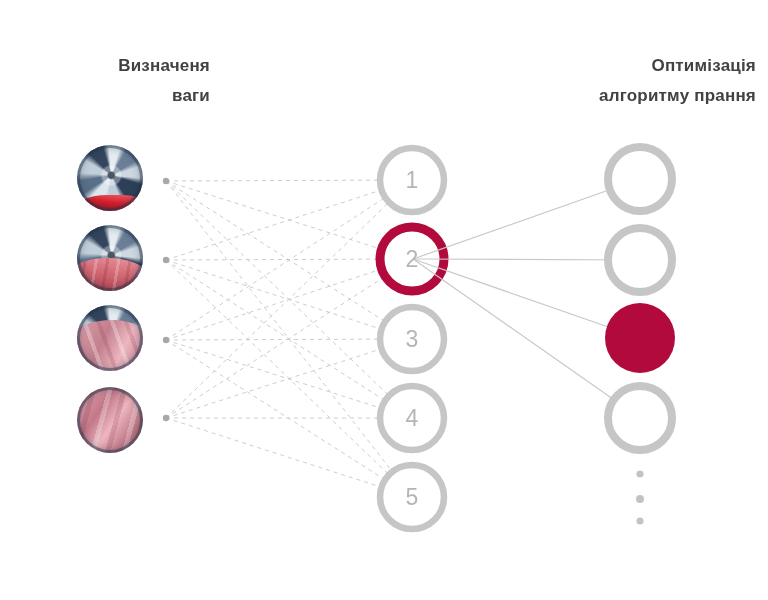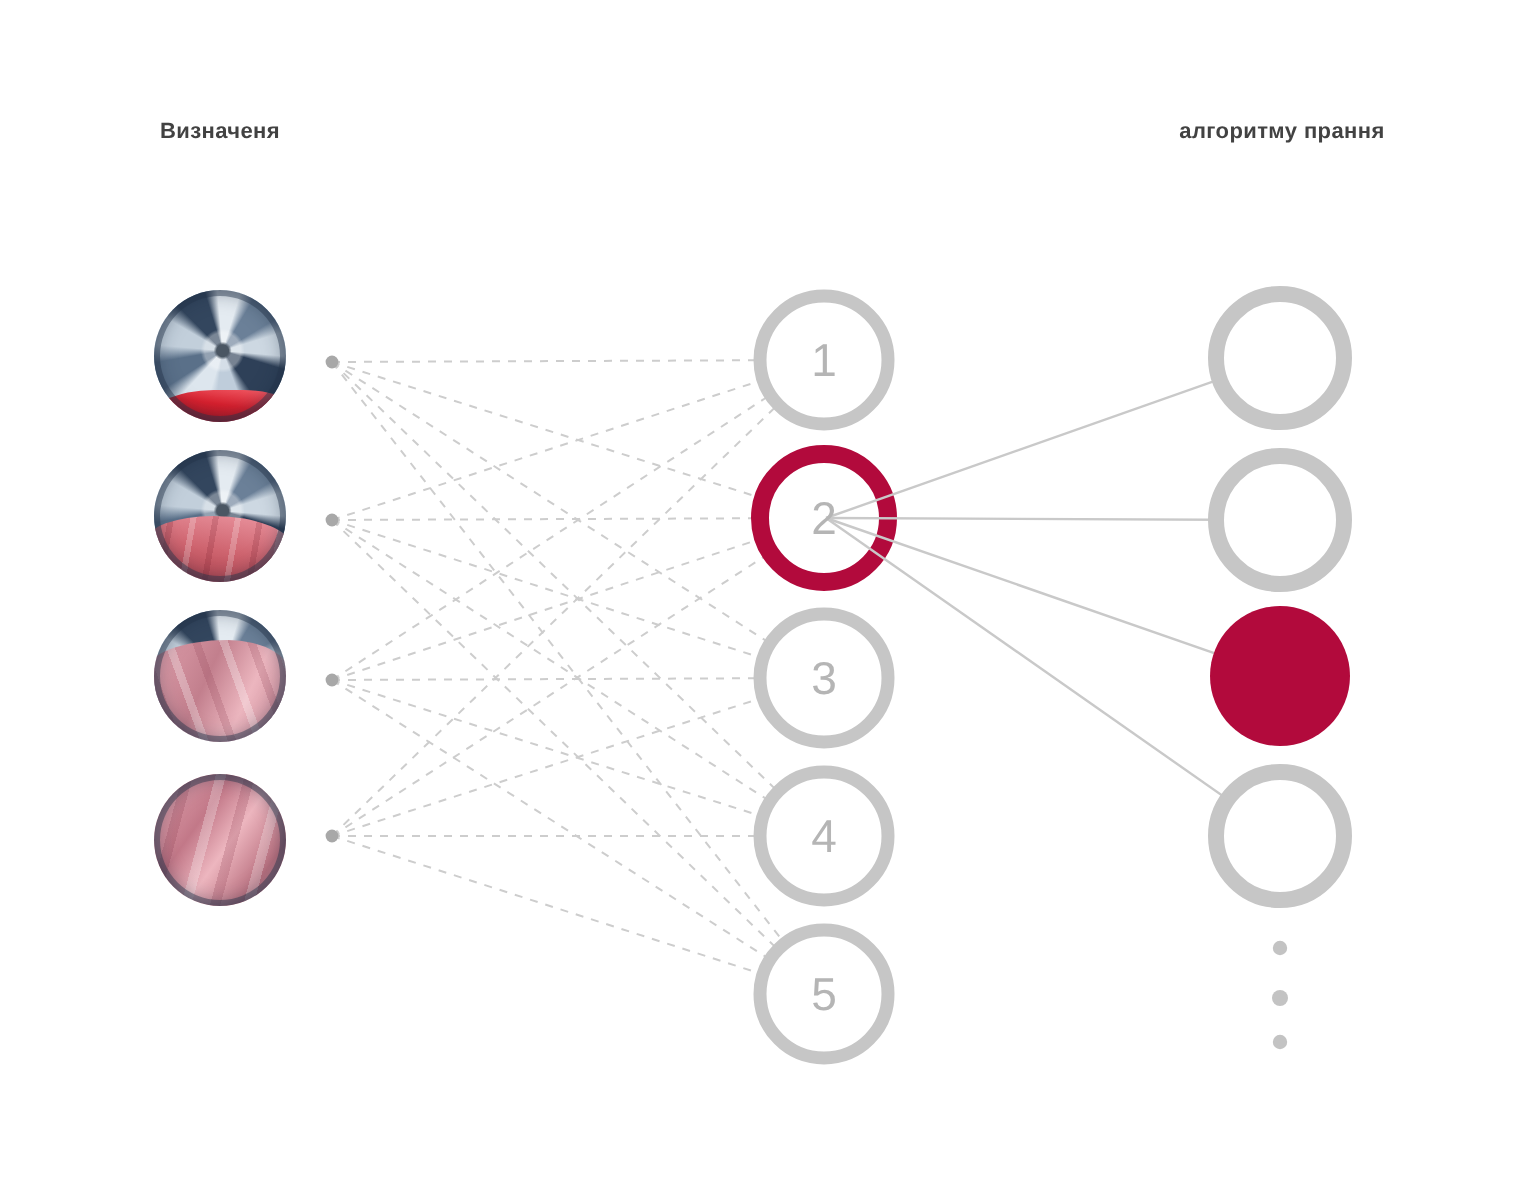--- a/index.html
+++ b/index.html
@@ -13,22 +13,22 @@
     --ellipsis:#c3c3c3;
   }
   *{margin:0;padding:0;box-sizing:border-box;}
   html,body{background:#ffffff;}
   .stage{
     position:relative;width:768px;height:600px;background:#ffffff;
     font-family:"Liberation Sans","DejaVu Sans",sans-serif;overflow:hidden;
   }
   
   .col-header{
-    position:absolute;top:51px;text-align:center;
-    font-size:11px;line-height:30px;font-weight:700;color:var(--heading,#424242);
+    position:absolute;top:51px;text-align:right;
+    font-size:17px;line-height:30px;font-weight:700;color:var(--heading,#424242);
     letter-spacing:.2px;
   }
   .col-header.c1{left:10px;width:200px;}
   .col-header.c2{left:295px;width:230px;}
   .col-header.c3{left:526px;width:230px;}
 
   
   .photo{position:absolute;width:66px;height:66px;border-radius:50%;overflow:hidden;
          box-shadow:inset 0 0 6px rgba(20,30,45,.35);}
   .photo .drum{
@@ -73,22 +73,24 @@
   .conn-dot{fill:var(--dot,#a8a8a8);}
   .more-dot{fill:var(--ellipsis,#c3c3c3);}
 </style>
 </head>
 <body>
 
 <div class="stage">
 
   <div class="col-header c1">
     <div>Визначеня</div>
+    <div>ваги</div>
   </div>
   <div class="col-header c3">
+    <div>Оптимізація</div>
     <div>алгоритму прання</div>
   </div>
 
   <div class="photo" style="left:77px;top:145px;">
     <div class="drum"></div>
     <div class="cloth red"></div>
     <div class="rim"></div>
   </div>
   <div class="photo" style="left:77px;top:225px;">
     <div class="drum"></div>

